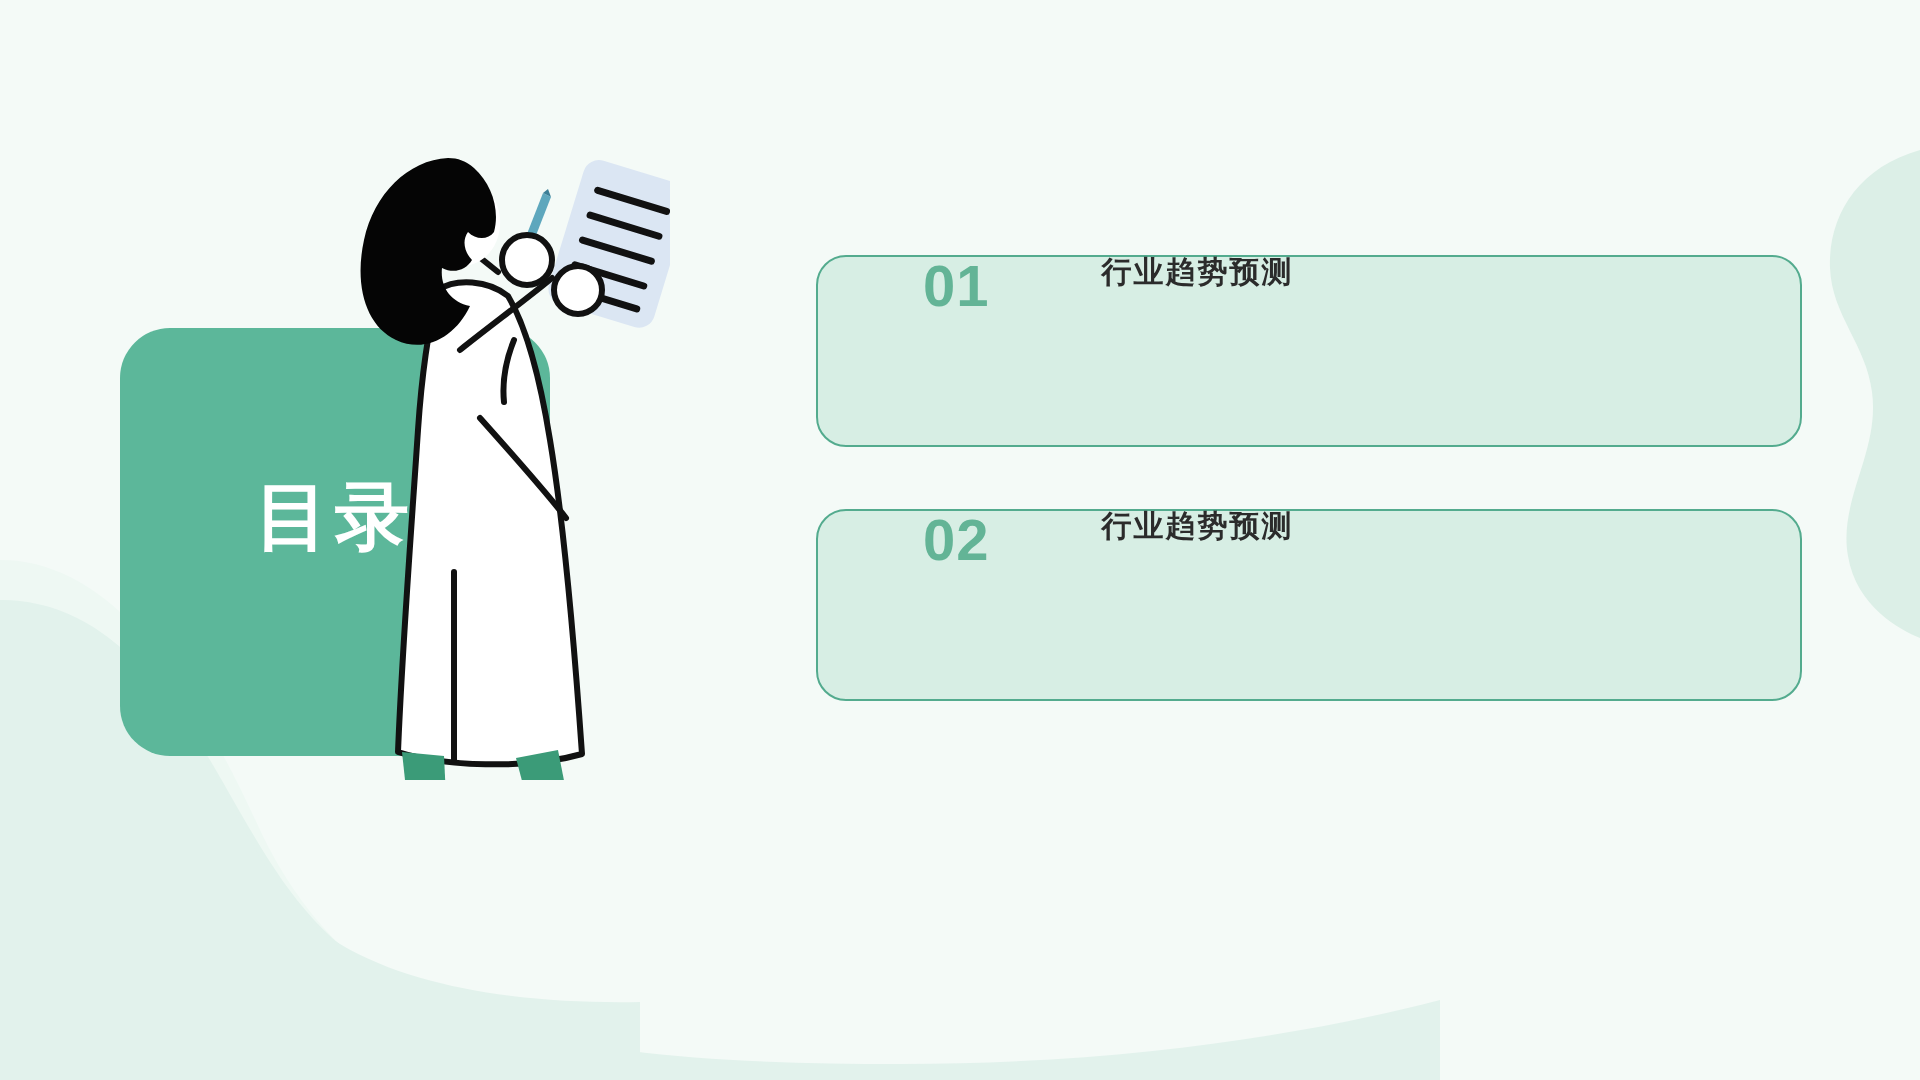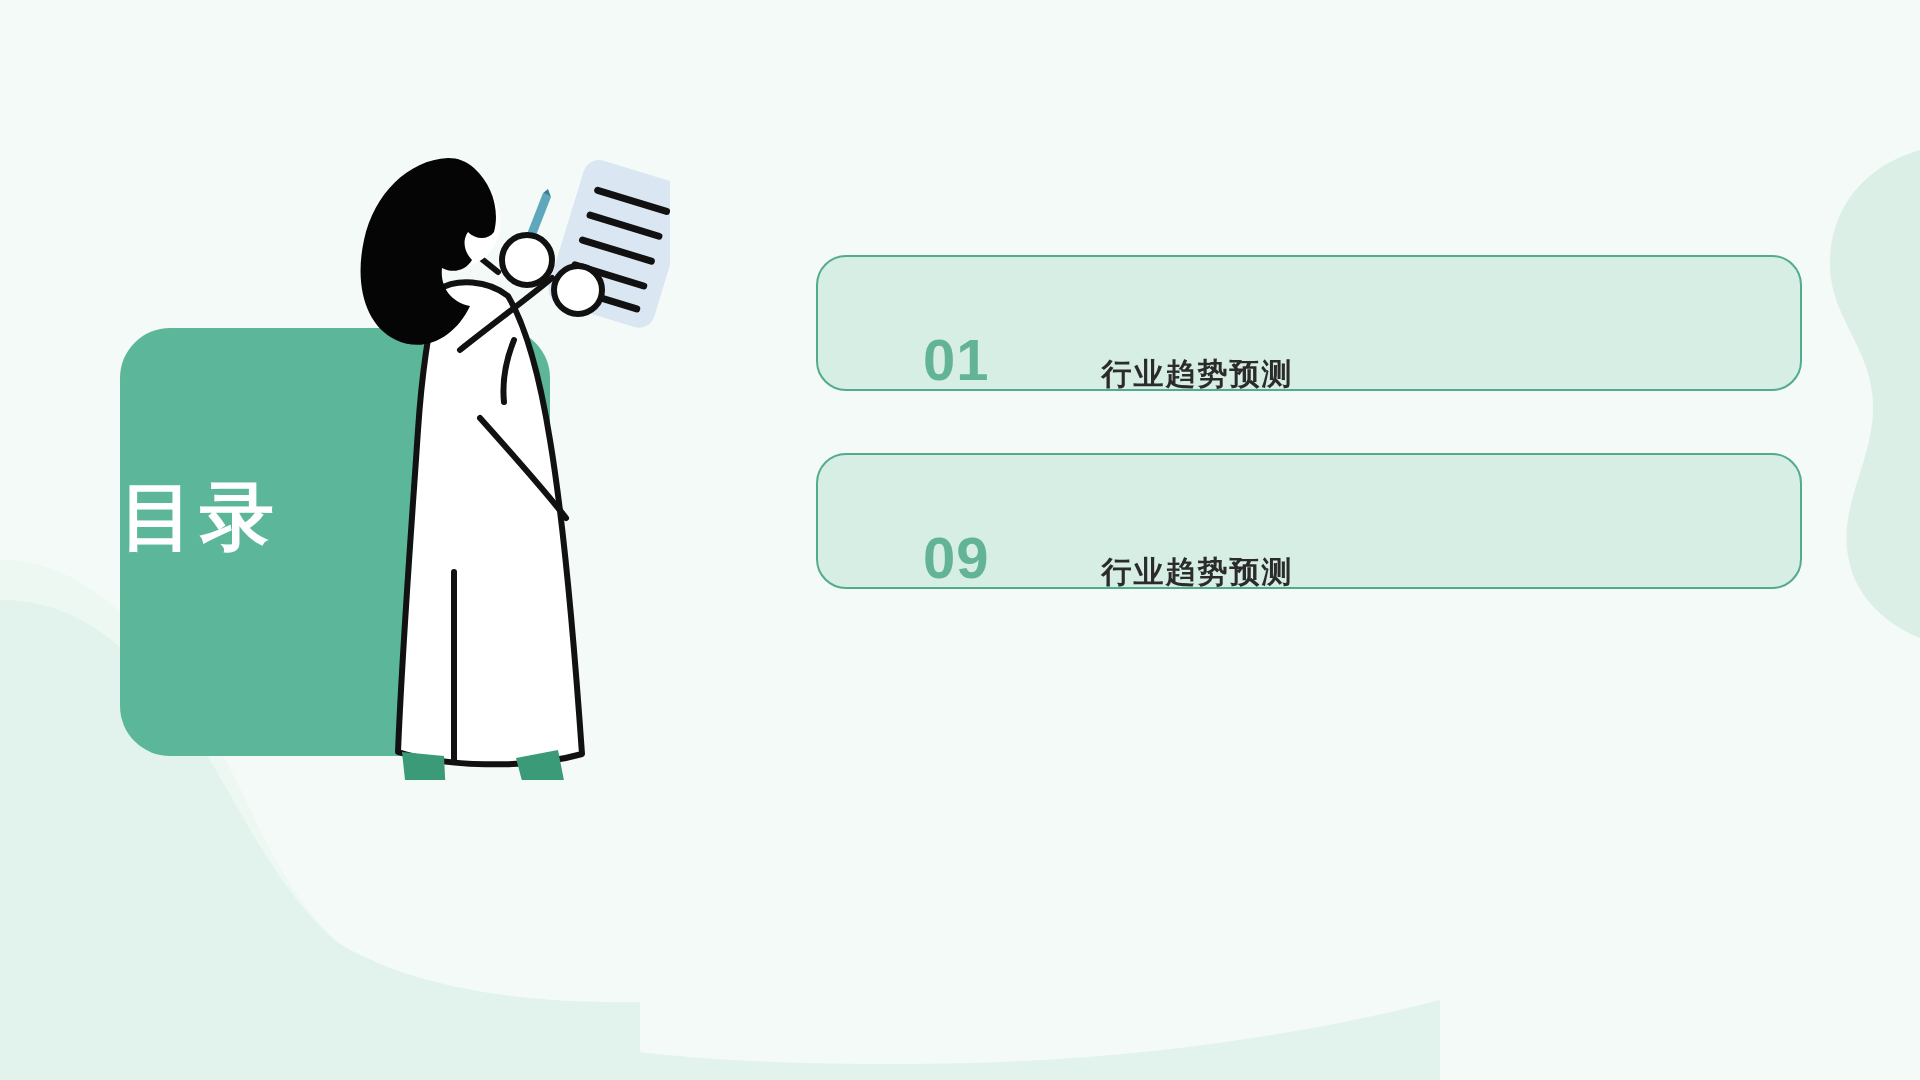--- a/index.html
+++ b/index.html
@@ -39,21 +39,21 @@
     width: 430px;
     height: 428px;
     background: #5cb79a;
     border-radius: 50px;
   }
   #title-card .title-text {
     position: absolute;
     left: 0;
     right: 0;
     top: 152px;
-    text-align: left;
+    text-align: center;
     color: #ffffff;
     font-size: 74px;
     font-weight: 700;
     letter-spacing: 6px;
     line-height: 1;
     font-family: "Liberation Sans", "DejaVu Sans", sans-serif;
   }
 
   
   #illustration {
@@ -67,26 +67,26 @@
   
   #agenda {
     position: absolute;
     left: 816px;
     top: 255px;
     width: 986px;
   }
   .agenda-item {
     position: relative;
     box-sizing: border-box;
-    height: 136px;
+    height: 192px;
     border: 2px solid #53ab8e;
     border-radius: 30px;
     background: #d7eee4;
     display: flex;
-    align-items: flex-end;
+    align-items: flex-start;
   }
   .agenda-item + .agenda-item {
     margin-top: 62px;
   }
   .agenda-num {
     margin-left: 105px;
     color: #63b496;
     font-size: 58px;
     font-weight: 700;
     letter-spacing: 1px;
@@ -192,19 +192,19 @@
   </svg>
 
   <div id="agenda">
 
     <div class="agenda-item">
       <span class="agenda-num">01</span>
       <span class="agenda-label">行业趋势预测</span>
     </div>
 
     <div class="agenda-item">
-      <span class="agenda-num">09</span>
+      <span class="agenda-num">02</span>
       <span class="agenda-label">行业趋势预测</span>
     </div>
 
   </div>
 
 </div>
 
 </body></html>

